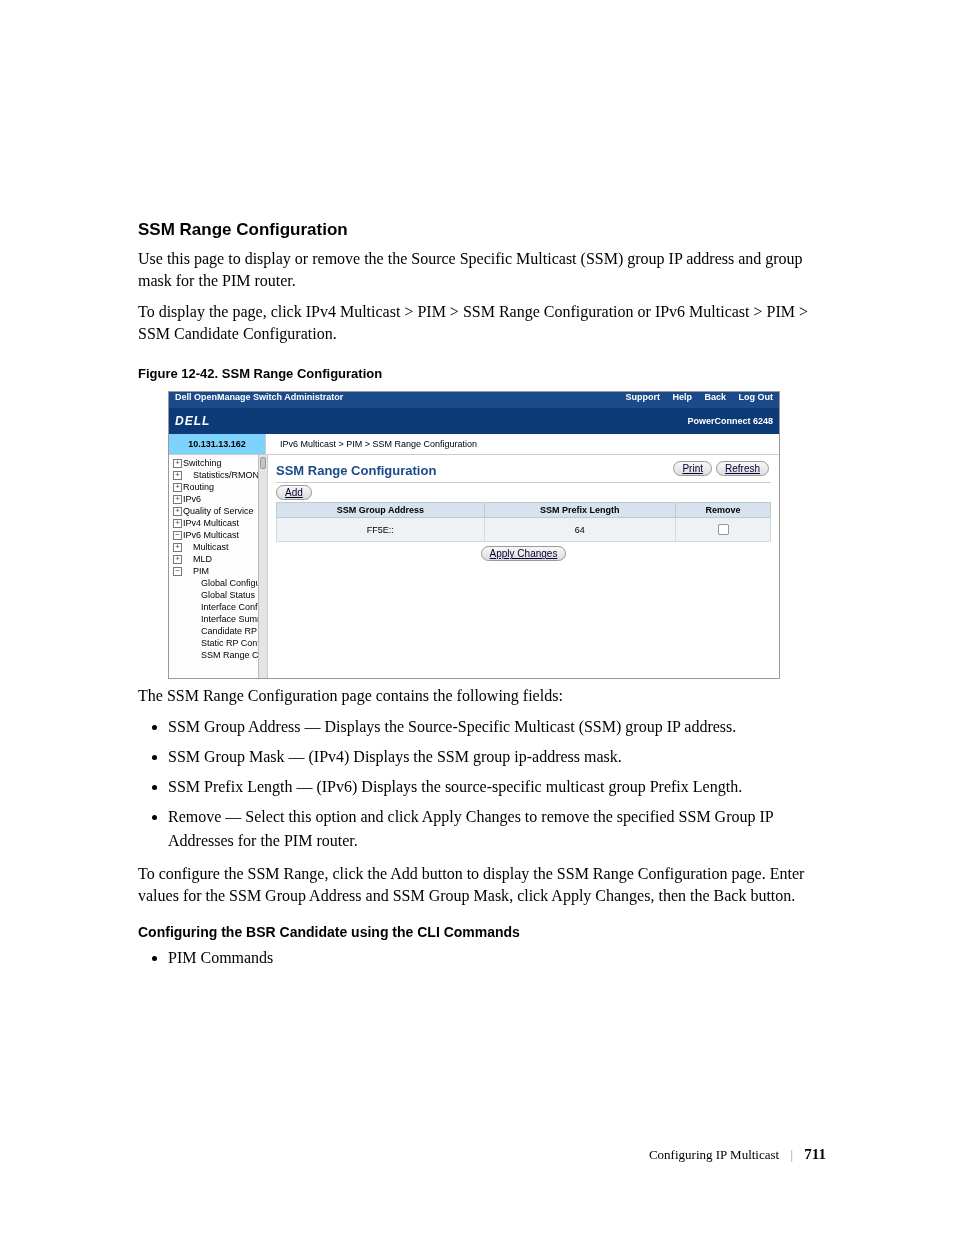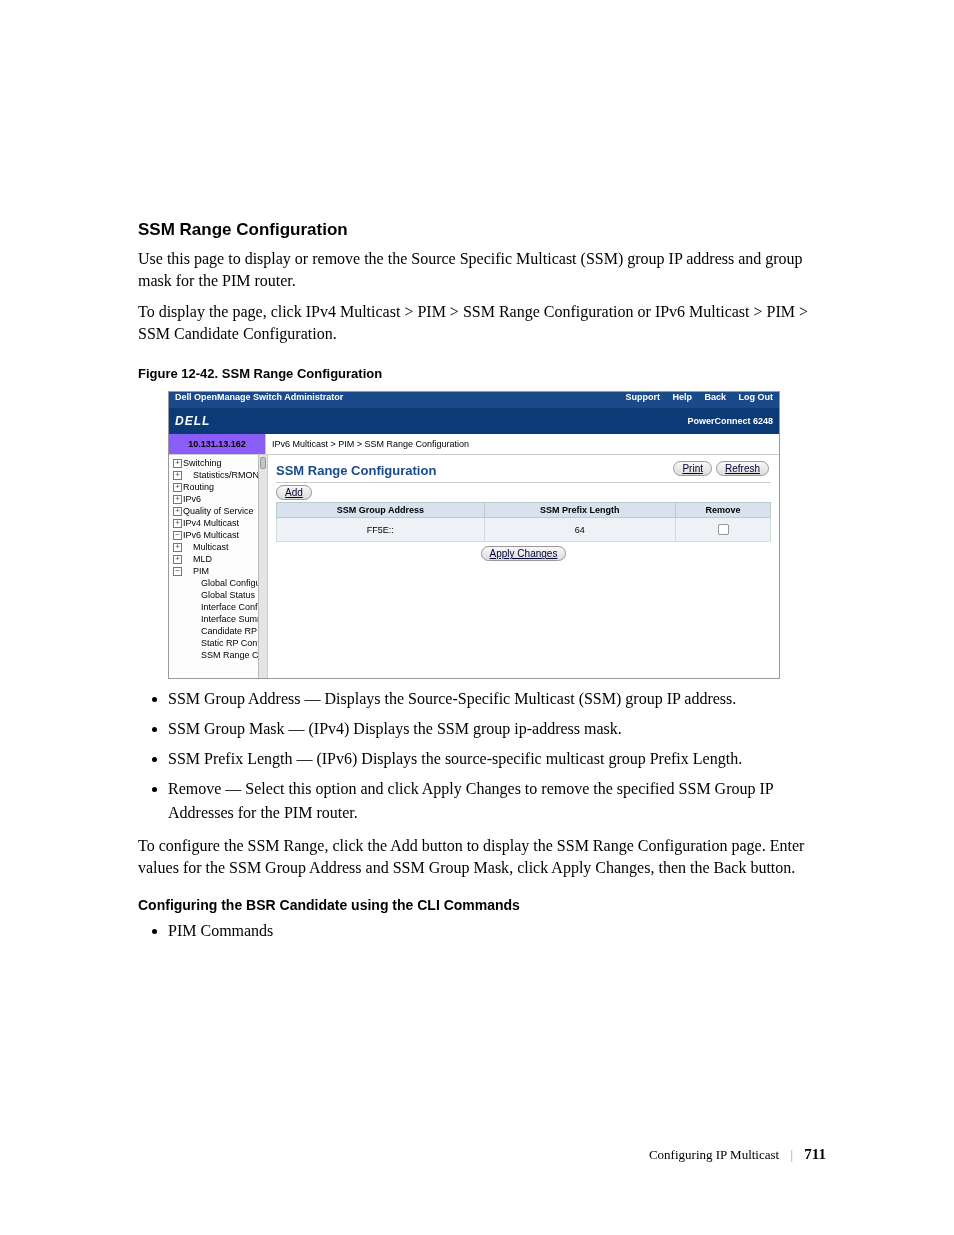--- a/index.html
+++ b/index.html
@@ -77,29 +77,29 @@
     font-weight: bold;
     font-style: italic;
     font-size: 12px;
     letter-spacing: 1px;
     font-family: Arial, sans-serif;
   }
   .shot .logobar .model { font-size: 9px; font-weight: bold; }
   .shot .breadrow { display: flex; height: 20px; border-bottom: 1px solid #ccc; }
   .shot .ipcell {
     width: 96px;
-    background: #8b5cf6;
+    background: #7dd3fc;
     border-right: 1px solid #ccc;
     display: flex; align-items: center; justify-content: center;
     font-size: 9px; font-weight: bold;
   }
   .shot .breadcrumb {
     flex: 1;
     display: flex; align-items: center;
-    padding-left: 6px;
+    padding-left: 14px;
     font-size: 9px;
   }
   .shot .body { flex: 1; display: flex; min-height: 0; }
   .shot .nav {
     width: 98px;
     background: #fdfdfd;
     border-right: 1px solid #ccc;
     font-size: 9px;
     overflow: hidden;
     position: relative;
@@ -254,20 +254,23 @@
               </tr>
             </tbody>
         </table>
         <div class="apply">
           <span class="pillbtn">Apply Changes</span>
         </div>
       </div>
     </div>
   </div>
 
+  <div class="after-fig">
+    <span>The </span><span class="bold">SSM Range Configuration</span><span> page contains the following fields:</span>
+  </div>
 
   <ul class="fields" id="fields-ul">
       <li><span class="bold">SSM Group Address</span><span> — Displays the Source-Specific Multicast (SSM) group IP address.</span></li>
       <li><span class="bold">SSM Group Mask</span><span> — (IPv4) Displays the SSM group ip-address mask.</span></li>
       <li><span class="bold">SSM Prefix Length</span><span> — (IPv6) Displays the source-specific multicast group Prefix Length.</span></li>
       <li><span class="bold">Remove</span><span> — Select this option and click </span><span class="bold">Apply Changes</span><span> to remove the specified SSM Group IP Addresses for the PIM router.</span></li>
     </ul>
 
   <div class="para">
     <span>To configure the SSM Range, click the </span><span class="bold">Add</span><span> button to display the </span><span class="bold">SSM Range Configuration</span><span> page. Enter values for the </span><span class="bold">SSM Group Address</span><span> and </span><span class="bold">SSM Group Mask</span><span>, click </span><span class="bold">Apply Changes</span><span>, then the </span><span class="bold">Back</span><span> button.</span>

